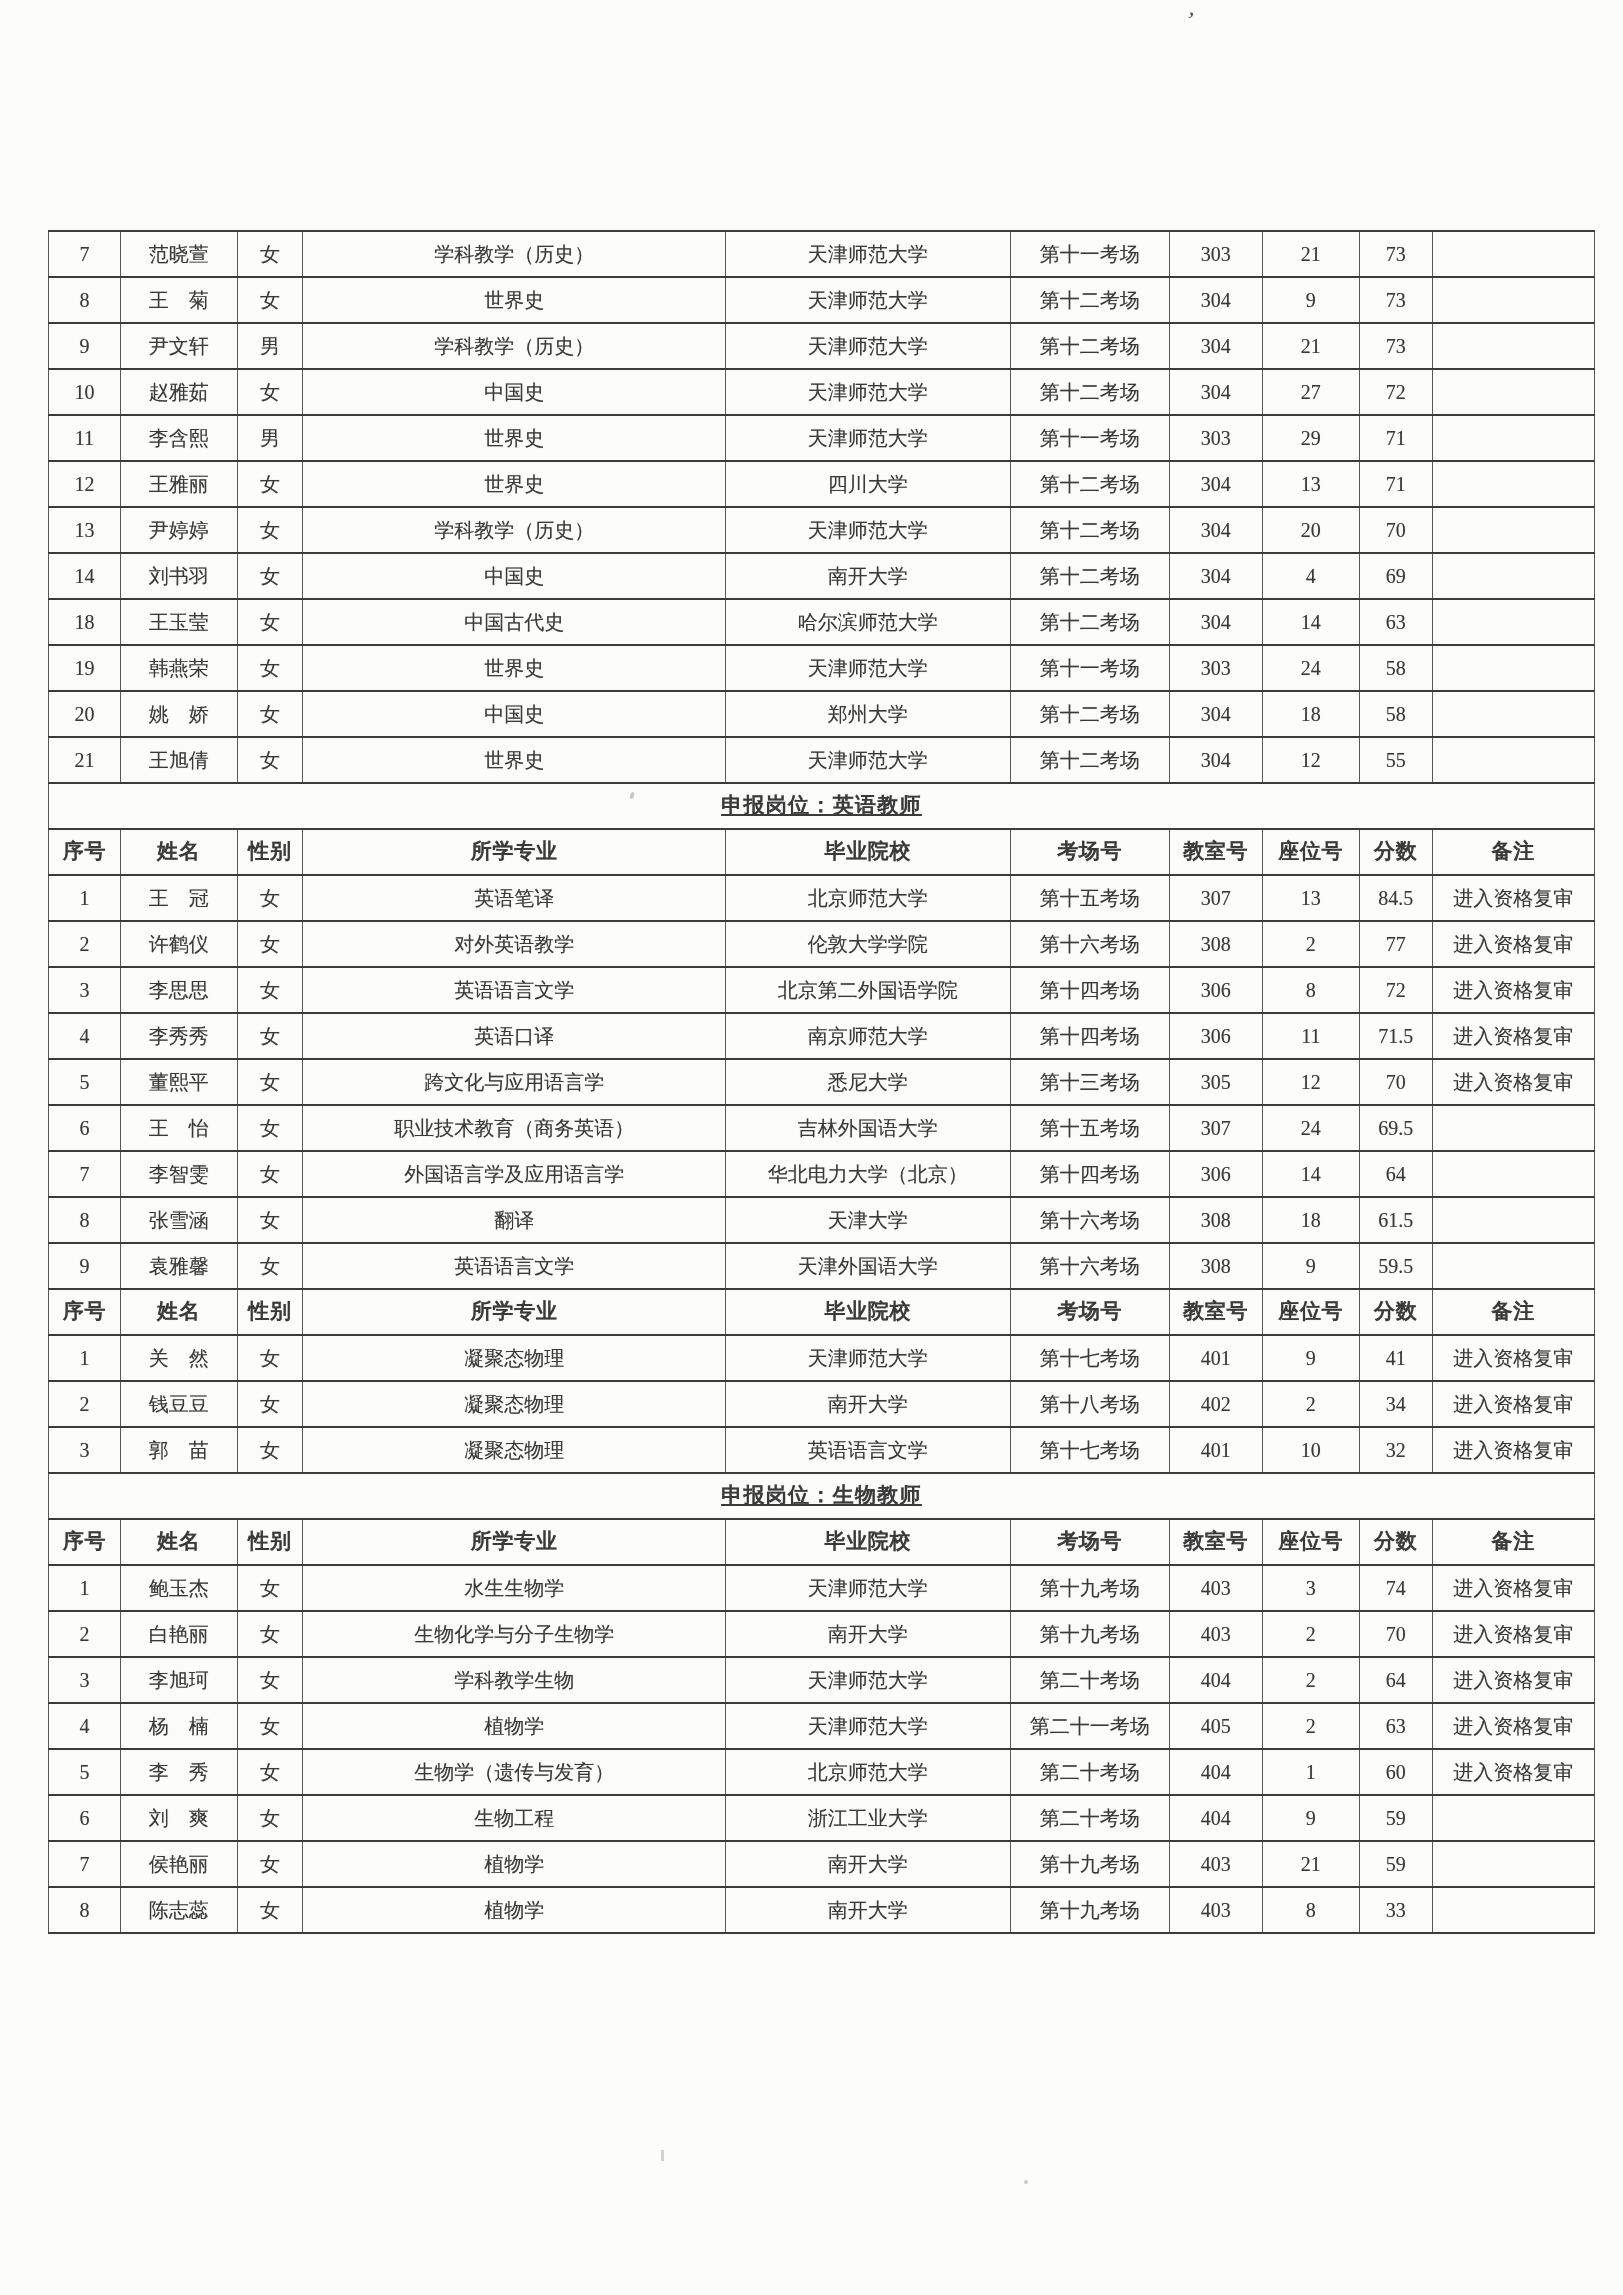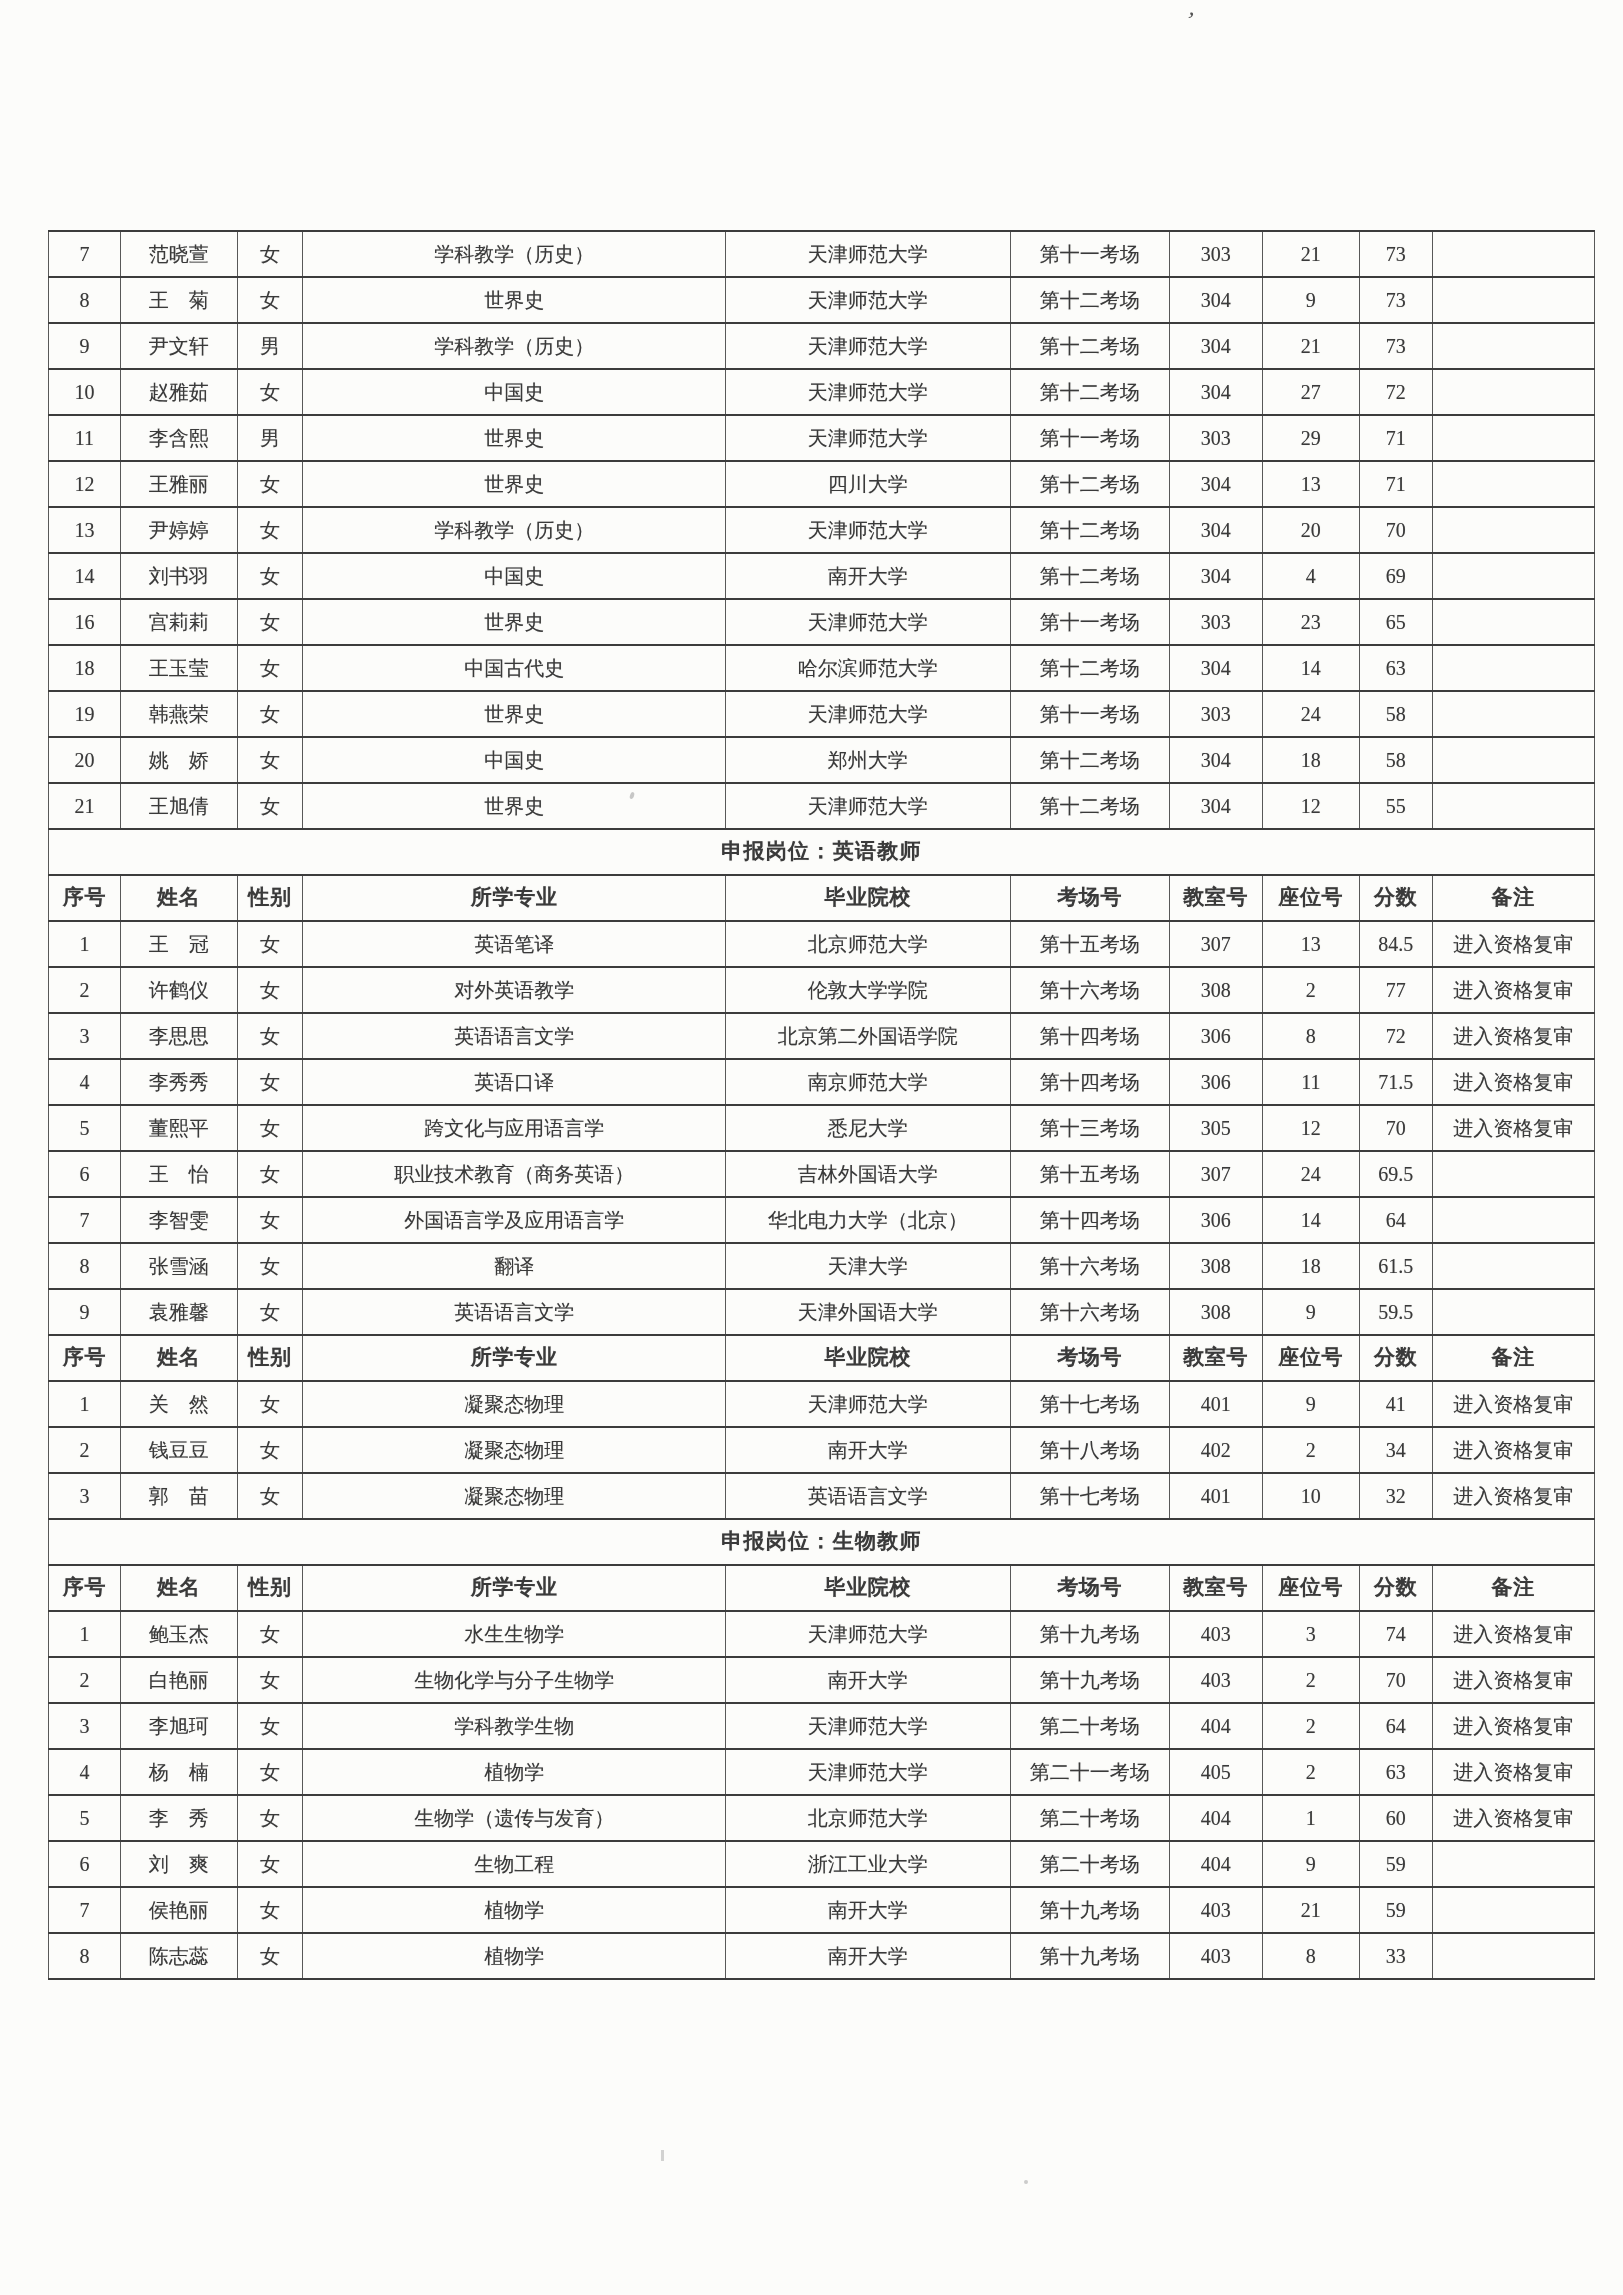--- a/index.html
+++ b/index.html
@@ -49,20 +49,21 @@
     font-weight: bold;
     font-size: 21px;
     letter-spacing: 0.7px;
   }
   table.roster td.section-cell {
     font-weight: bold;
     font-size: 21px;
     letter-spacing: 1.3px;
     border-left: 1.3px solid #585858;
     border-right: 1.3px solid #585858;
+    text-decoration: underline;
   }
   
   .mark {
     position: absolute;
     color: #6a6a6a;
     pointer-events: none;
   }
   .mark-apostrophe {
     left: 1186px;
     top: 6.5px;
@@ -212,32 +213,20 @@
           <td>女</td>
           <td>中国史</td>
           <td>南开大学</td>
           <td>第十二考场</td>
           <td>304</td>
           <td>4</td>
           <td>69</td>
           <td></td>
         </tr>
         <tr>
-          <td>16</td>
-          <td>宫莉莉</td>
-          <td>女</td>
-          <td>世界史</td>
-          <td>天津师范大学</td>
-          <td>第十一考场</td>
-          <td>303</td>
-          <td>23</td>
-          <td>65</td>
-          <td></td>
-        </tr>
-        <tr>
           <td>18</td>
           <td>王玉莹</td>
           <td>女</td>
           <td>中国古代史</td>
           <td>哈尔滨师范大学</td>
           <td>第十二考场</td>
           <td>304</td>
           <td>14</td>
           <td>63</td>
           <td></td>

